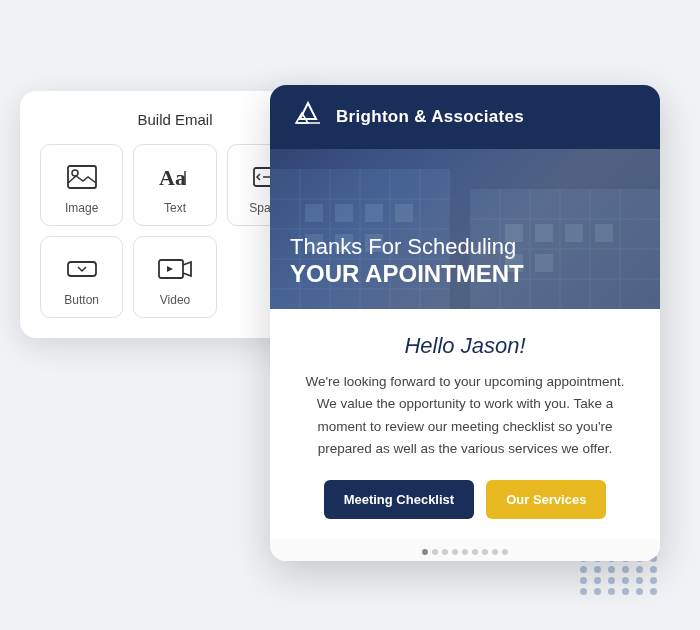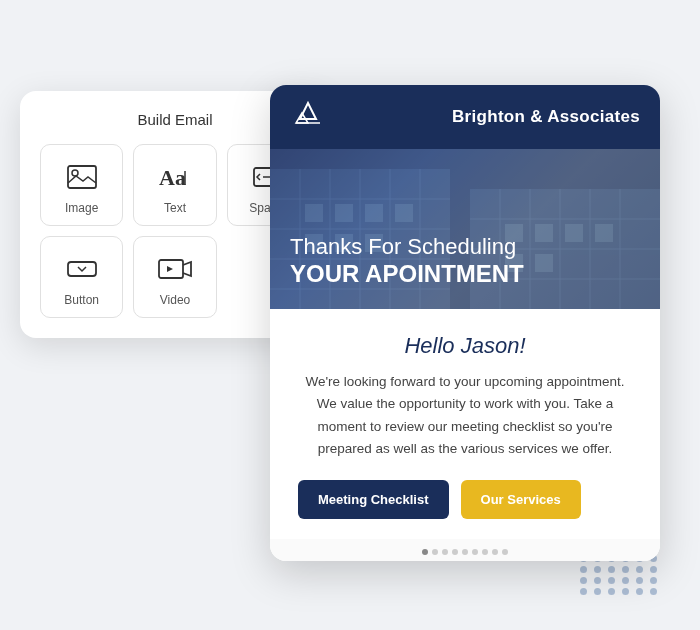--- a/index.html
+++ b/index.html
@@ -94,21 +94,20 @@
       z-index: 2;
     }
 
     
     .email-header {
       background: #1a2e5a;
       padding: 14px 20px;
       display: flex;
       align-items: center;
       gap: 10px;
-      justify-content: space-between;
     }
 
     .logo-icon {
       width: 36px;
       height: 36px;
       display: flex;
       align-items: center;
       justify-content: center;
     }
 
@@ -174,21 +173,21 @@
       text-align: center;
       font-size: 13.5px;
       color: #444;
       line-height: 1.65;
       margin-bottom: 20px;
     }
 
     .cta-buttons {
       display: flex;
       gap: 12px;
-      justify-content: flex-start;
+      justify-content: center;
     }
 
     .btn-dark {
       background: #1a2e5a;
       color: #ffffff;
       border: none;
       border-radius: 6px;
       padding: 12px 20px;
       font-size: 13px;
       font-weight: 600;

